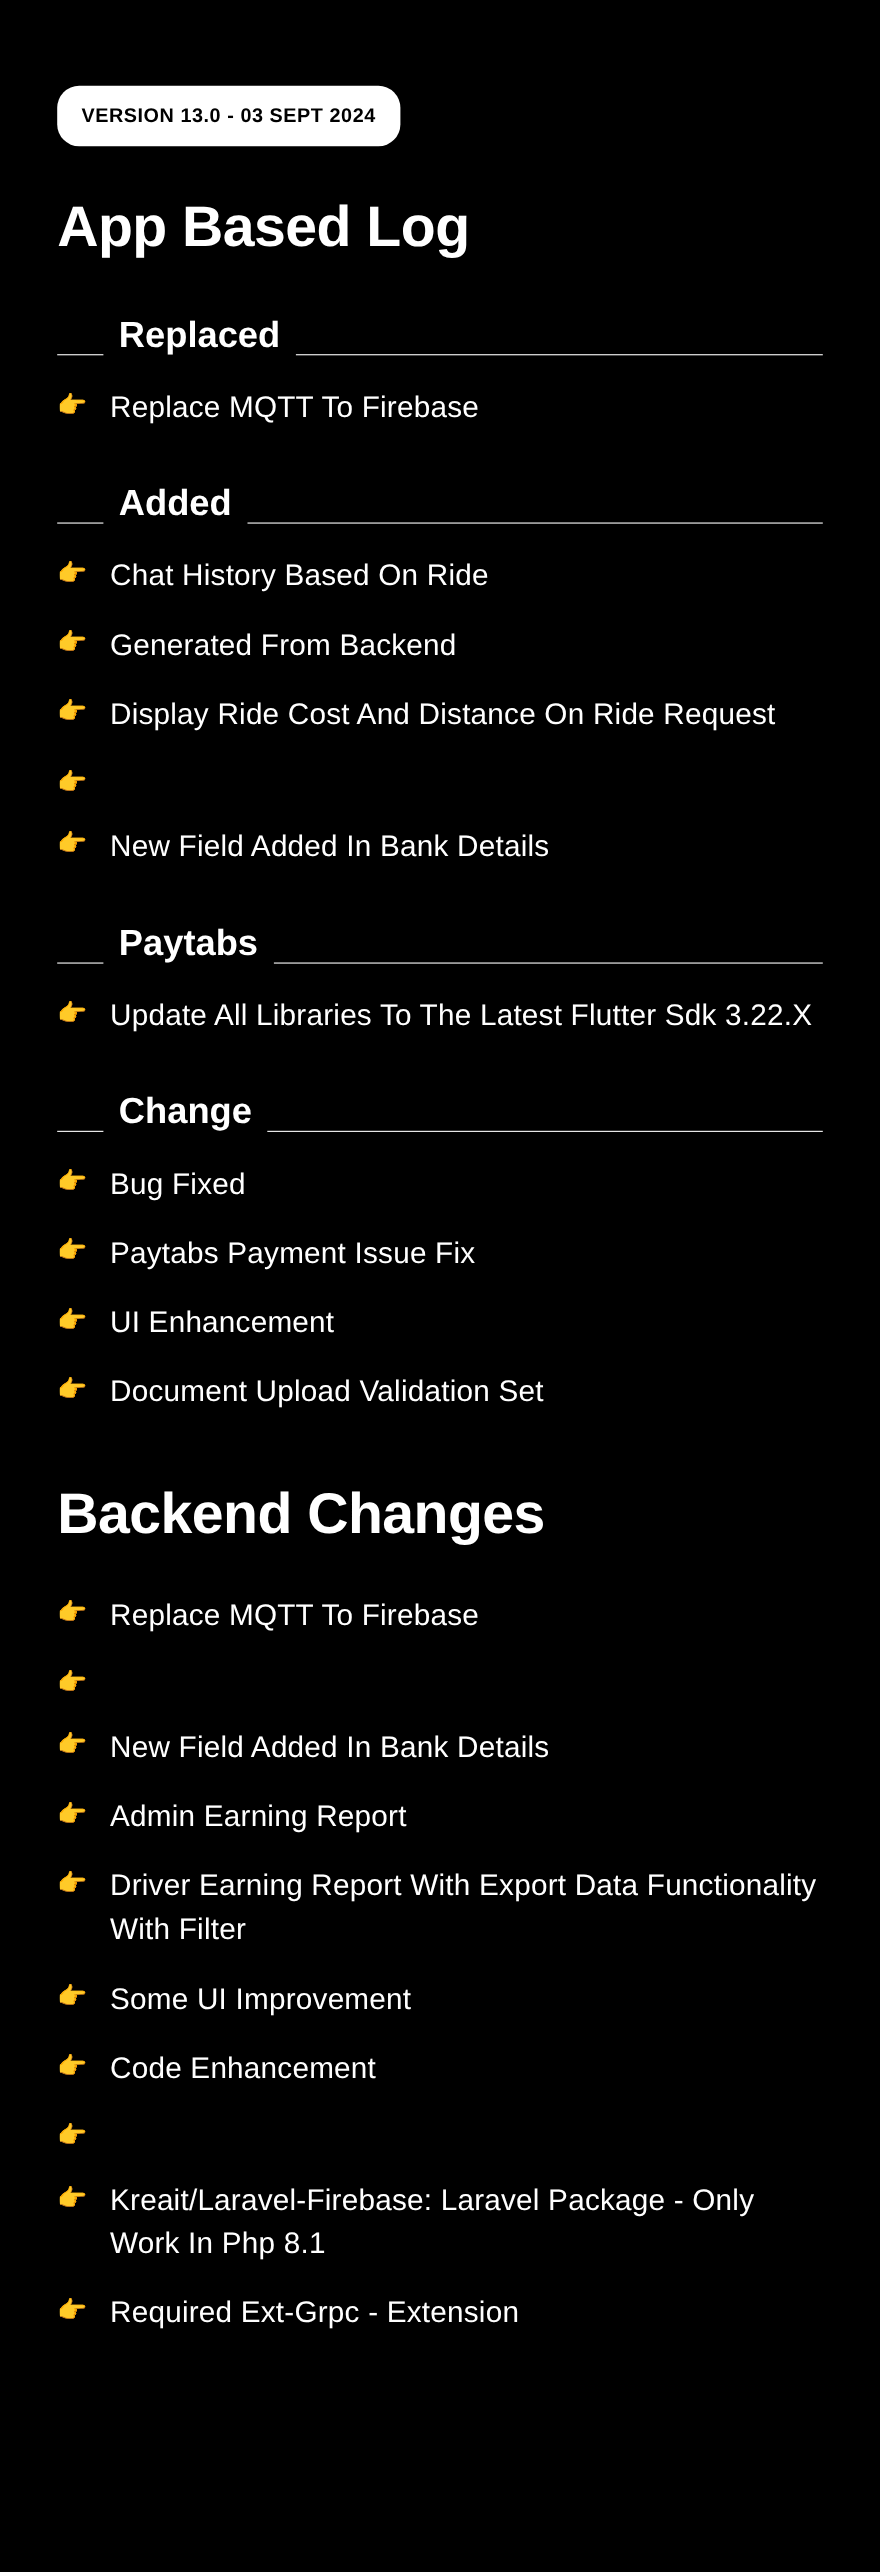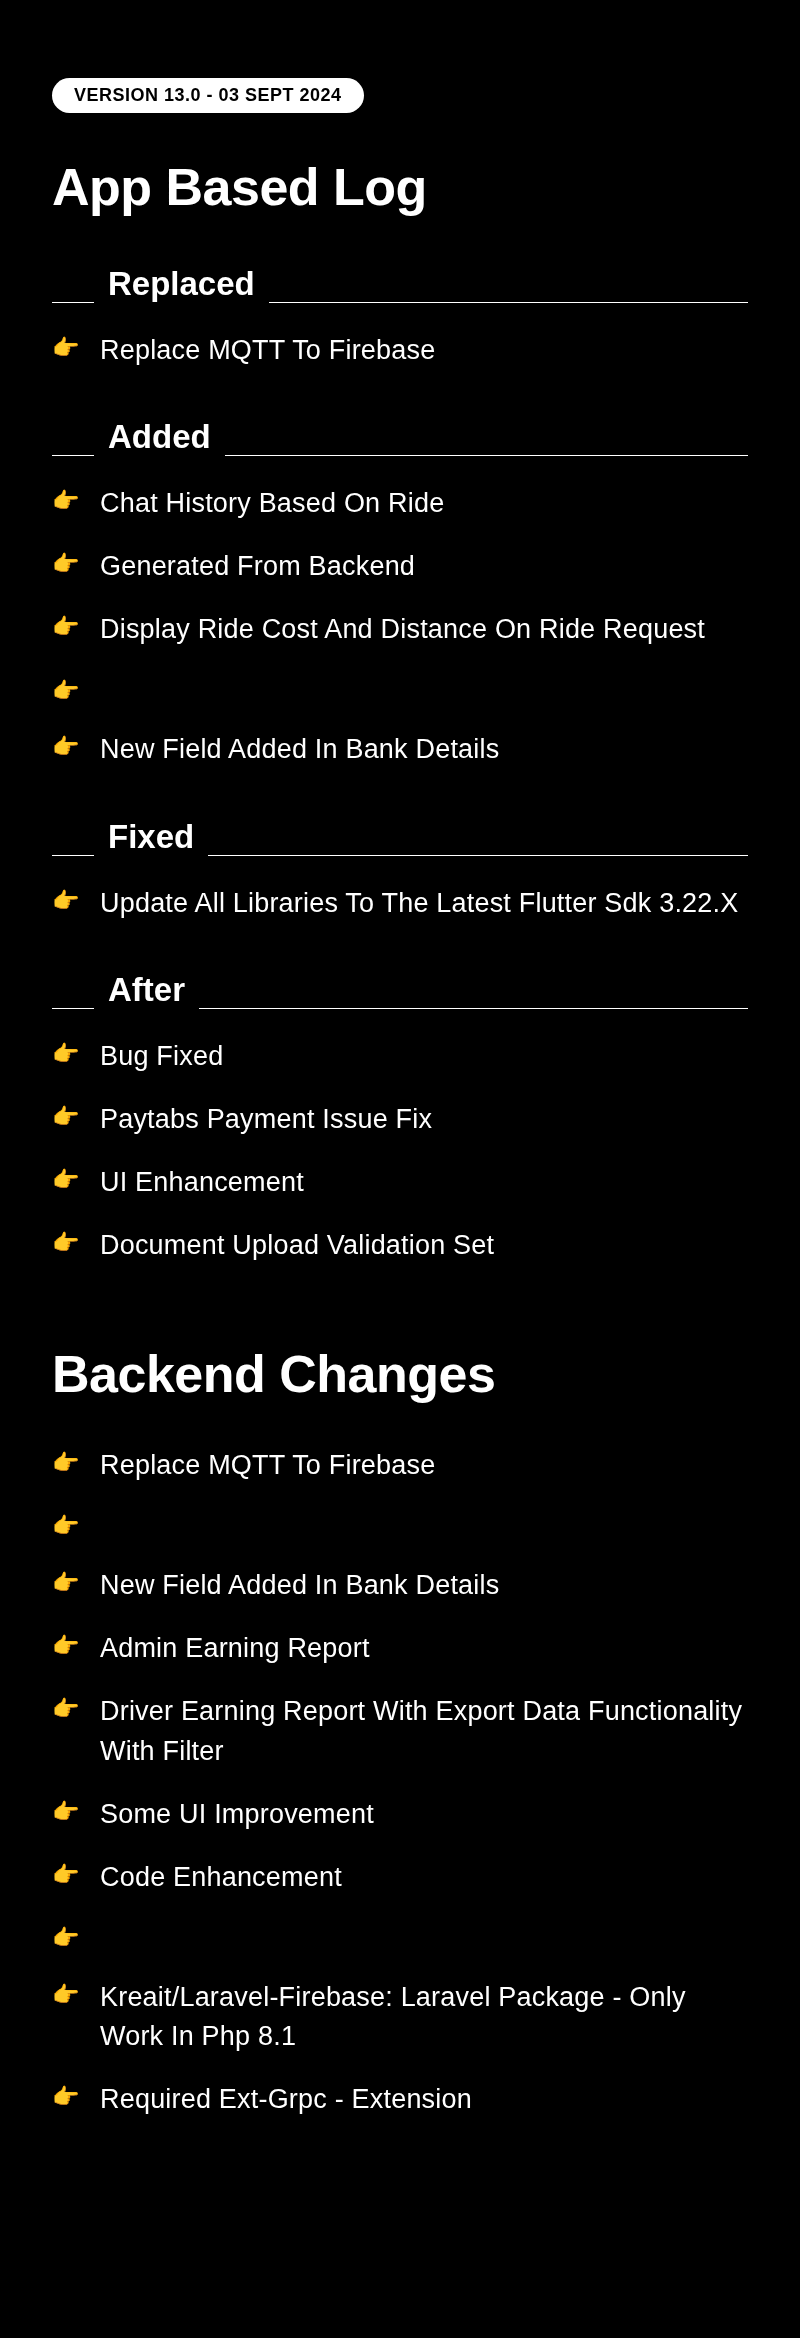--- a/index.html
+++ b/index.html
@@ -14,21 +14,21 @@
       width: 800px;
       min-height: 2338px;
       padding: 78px 52px 52px 52px;
     }
     .version-badge {
       display: inline-block;
       background-color: #ffffff;
       color: #000000;
       font-weight: 700;
       font-size: 18px;
-      padding: 7px 22px;
+      padding: 17px 22px;
       border-radius: 20px;
       letter-spacing: 0.5px;
     }
     .page-title {
       font-size: 52px;
       font-weight: 800;
       margin-top: 44px;
       letter-spacing: -0.5px;
     }
     .section-divider {
@@ -71,21 +71,21 @@
     .change-text {
       font-size: 27px;
       font-weight: 400;
       line-height: 1.45;
       text-transform: capitalize;
       letter-spacing: 0.2px;
     }
     .backend-title {
       font-size: 52px;
       font-weight: 800;
-      margin-top: 79px;
+      margin-top: 62px;
       margin-bottom: 42px;
       letter-spacing: -0.5px;
     }
   </style>
 </head>
 <body>
 
 
 
 <div class="version-badge">VERSION 13.0 - 03 SEPT 2024</div>
@@ -129,34 +129,34 @@
   </li>
   <li class="change-item">
     <span class="bullet-icon">👉</span>
     <span class="change-text">New Field Added In Bank Details</span>
   </li>
 </ul>
 
 
 <div class="section-divider">
   <div class="line-left"></div>
-  <div class="section-title">Fixed</div>
+  <div class="section-title">Paytabs</div>
   <div class="line-right"></div>
 </div>
 <ul class="change-list">
   <li class="change-item">
     <span class="bullet-icon">👉</span>
     <span class="change-text">Update All Libraries To The Latest Flutter Sdk 3.22.X</span>
   </li>
 </ul>
 
 
 <div class="section-divider">
   <div class="line-left"></div>
-  <div class="section-title">After</div>
+  <div class="section-title">Change</div>
   <div class="line-right"></div>
 </div>
 <ul class="change-list">
   <li class="change-item">
     <span class="bullet-icon">👉</span>
     <span class="change-text">Bug Fixed</span>
   </li>
   <li class="change-item">
     <span class="bullet-icon">👉</span>
     <span class="change-text">Paytabs Payment Issue Fix</span>

